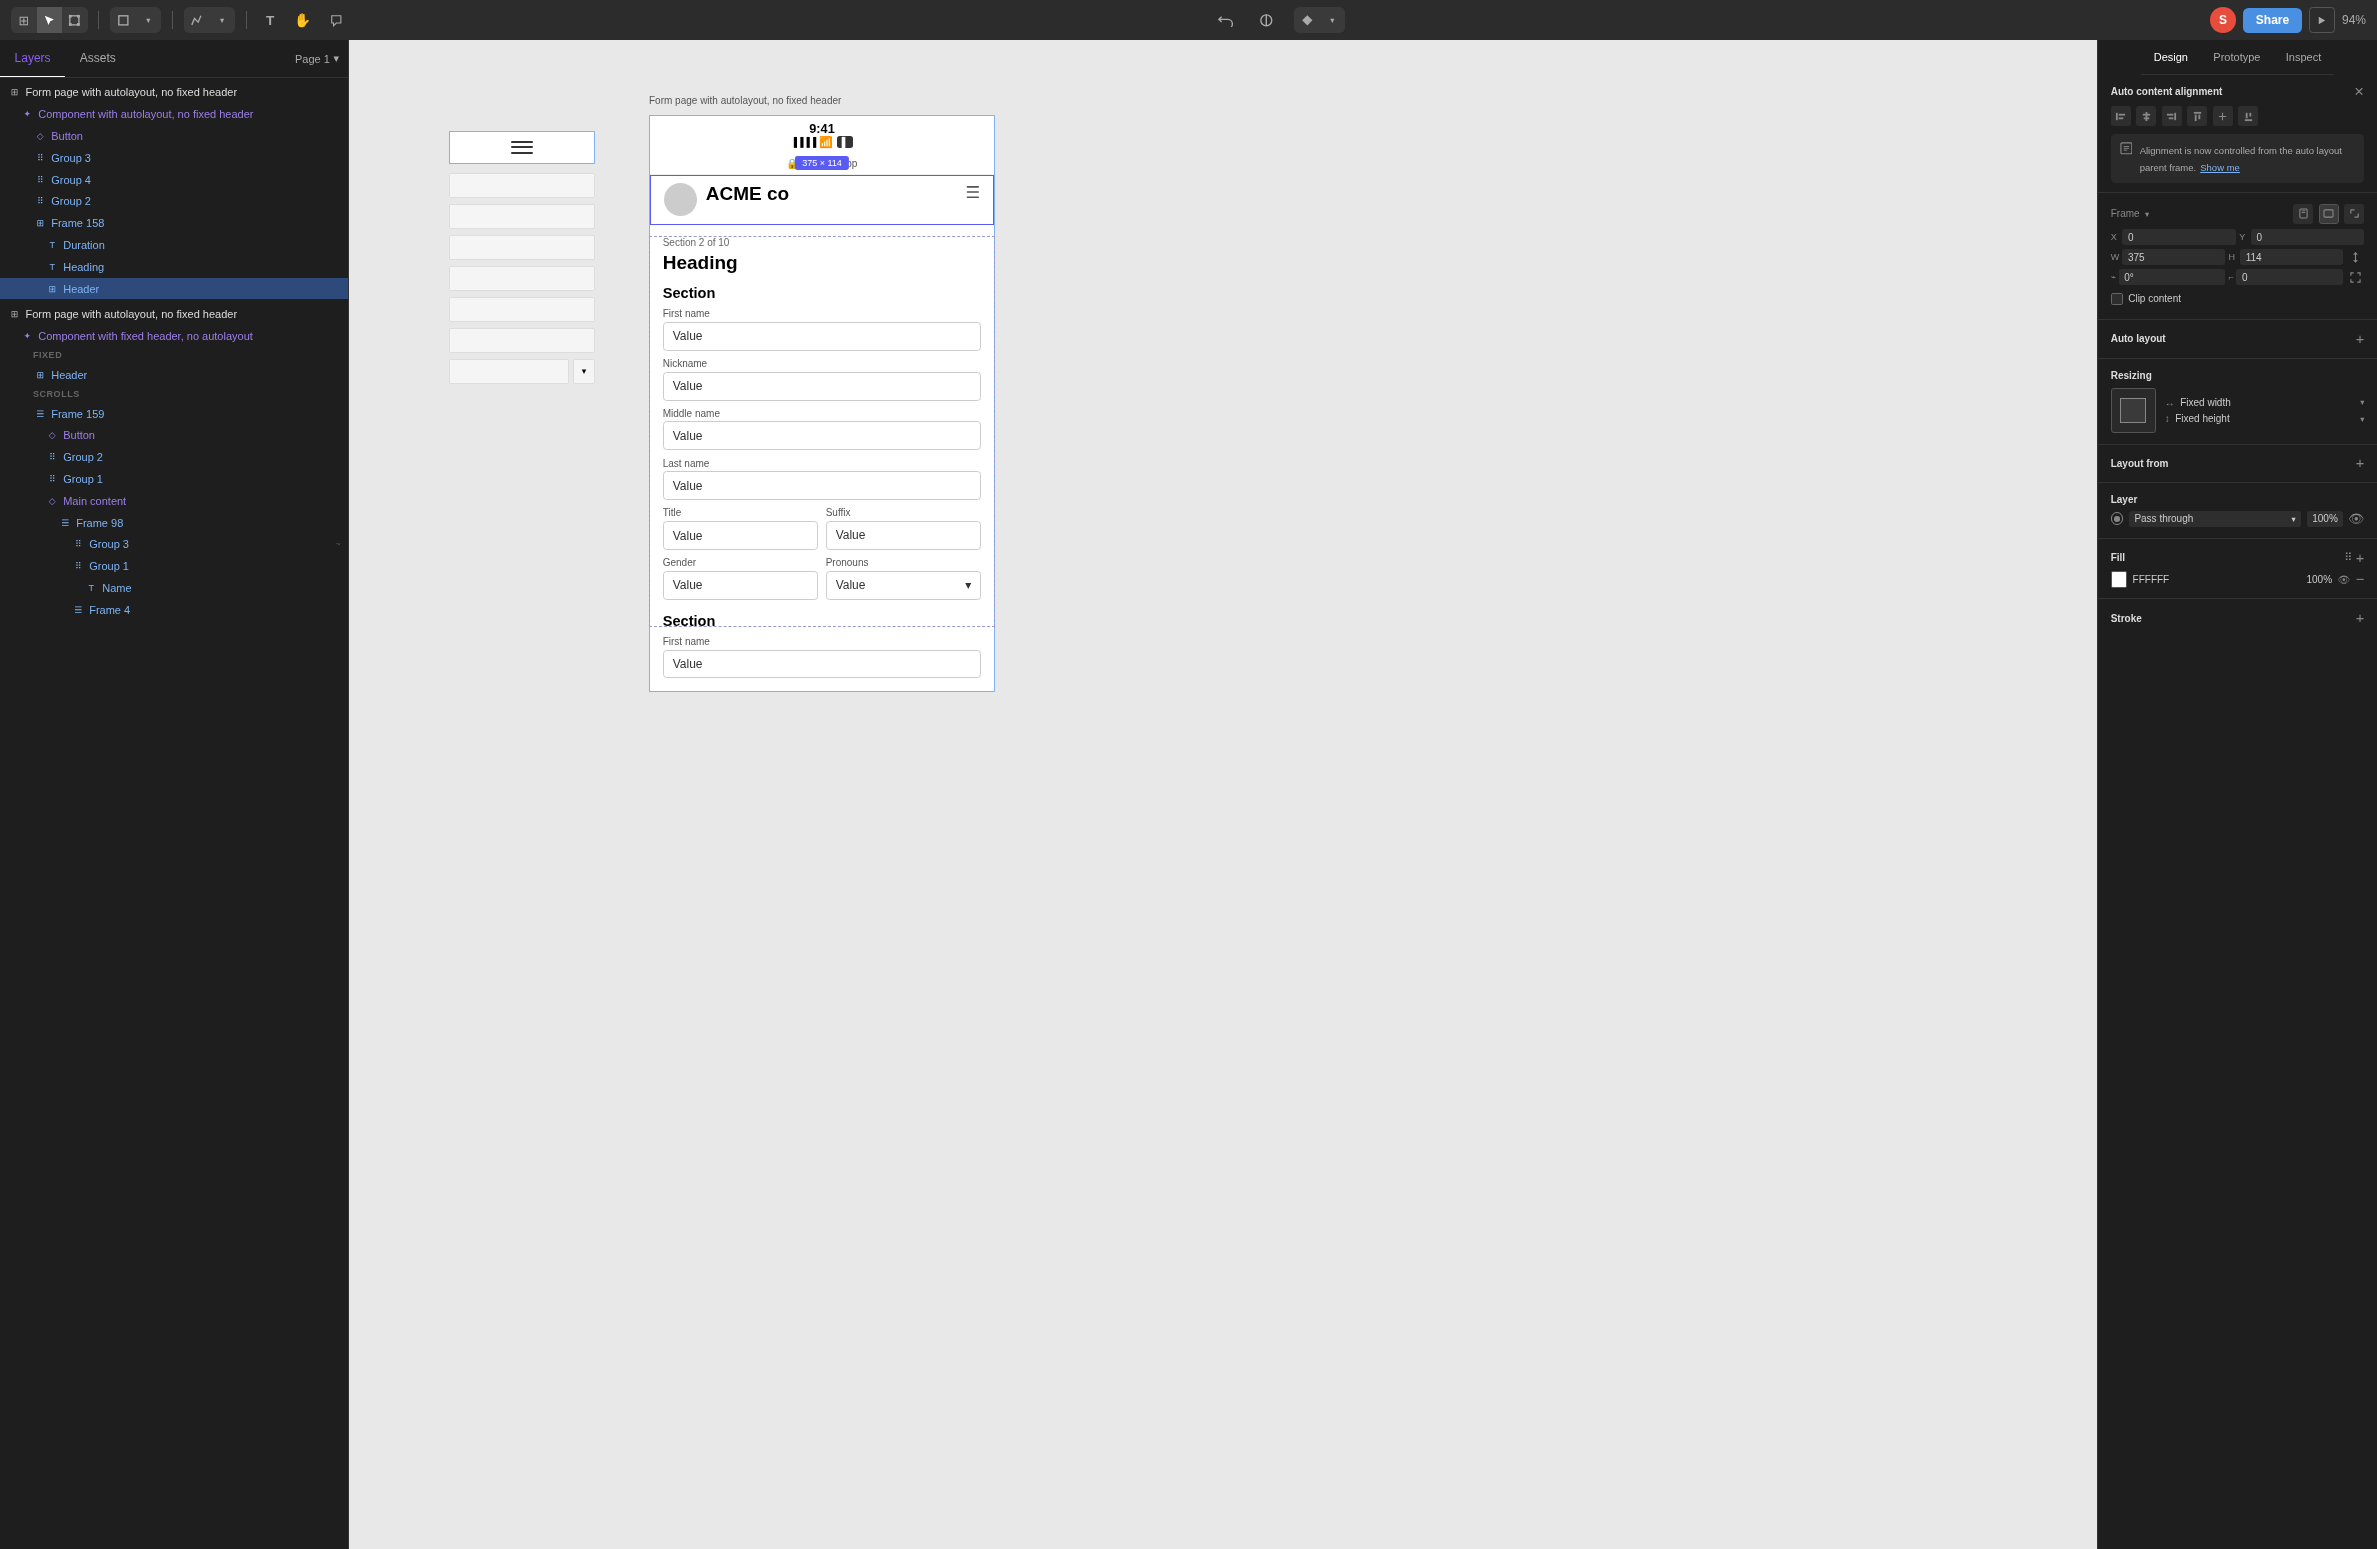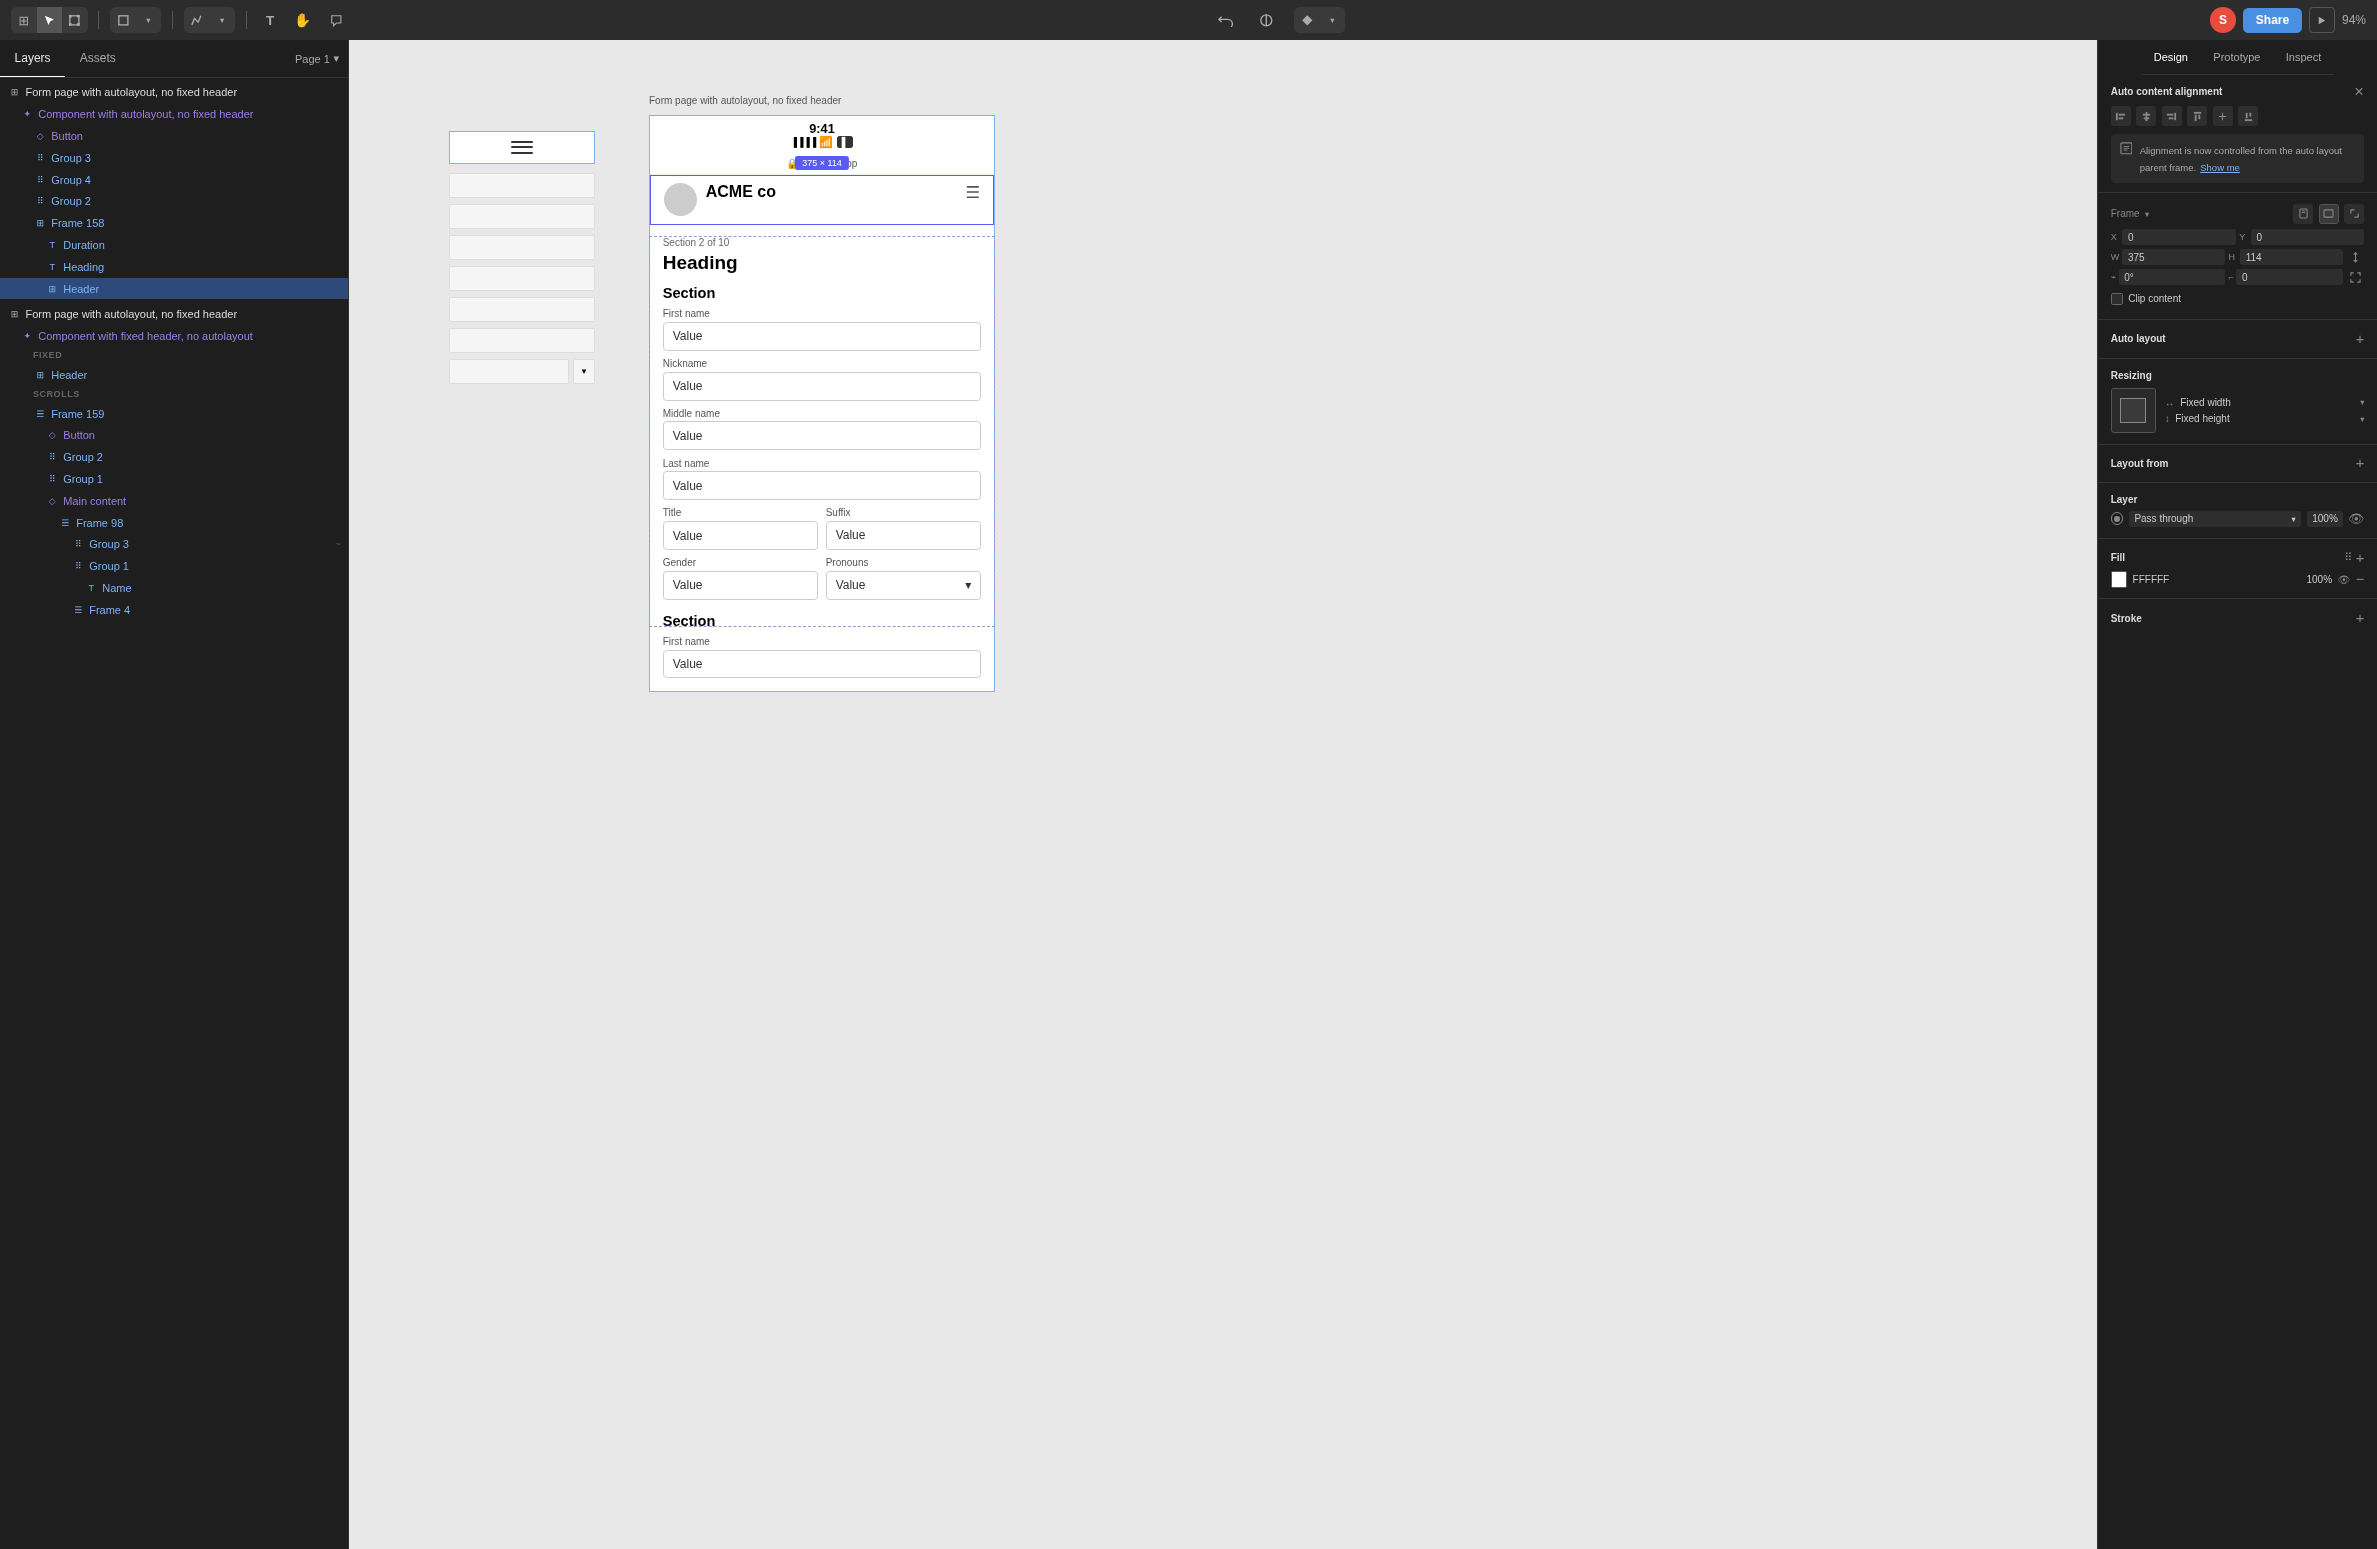--- a/index.html
+++ b/index.html
@@ -19,21 +19,21 @@
     .zoom-label { color: #aaa; font-size: 12px; }
     .avatar { width: 25.5px; height: 25.5px; border-radius: 50%; background: #e74c3c; color: white; display: flex; align-items: center; justify-content: center; font-weight: 700; font-size: 12px; }
 
     
     .main { display: flex; flex: 1; overflow: hidden; }
 
     
     .left-panel { width: 349px; background: #1e1e1e; border-right: 0.9px solid #333; display: flex; flex-direction: column; flex-shrink: 0; }
     .panel-tabs { display: flex; border-bottom: 0.9px solid #333; }
     .panel-tab { padding: 11px 14.6px; font-size: 12px; color: #aaa; cursor: pointer; }
-    .panel-tab.active { color: #e5e5e5; border-bottom: 1.8px solid white; }
+    .panel-tab.active { color: #8b5cf6; border-bottom: 1.8px solid white; }
     .layer-tree { flex: 1; overflow-y: auto; padding: 3.6px 0; }
     .layer-item { display: flex; align-items: center; padding: 3.6px 7.3px; font-size: 11px; color: #aaa; cursor: pointer; white-space: nowrap; gap: 3.6px; }
     .layer-item.selected { background: #2d4a7a; color: #7eb3f5; }
     .layer-item .icon { width: 14.6px; height: 14.6px; display: flex; align-items: center; justify-content: center; font-size: 9px; flex-shrink: 0; }
     .layer-item .label { font-size: 11px; }
 
     
     .canvas { flex: 1; background: #e8e8e8; overflow: hidden; position: relative; }
 
     
@@ -283,21 +283,21 @@
         </div>
 
         <div style="display:flex;align-items:center;justify-content:center;padding:3.6px 12.7px 5.5px;border-bottom:0.9px solid #eee;">
           <span style="font-size:10px;color:#555;">🔒</span>
           <span style="font-size:10px;color:#555;margin-left:3.6px;">acmeco.app</span>
         </div>
 
         <div style="position:relative;display:flex;align-items:flex-start;padding:7.3px 12.7px;border-bottom:0.9px solid #eee;border:1.8px solid #5a5af5;margin:0;">
           <div style="position:absolute;top:-20px;left:50%;transform:translateX(-50%);background:#5a5af5;color:white;font-size:9px;padding:1.8px 7.3px;border-radius:2.7px;white-space:nowrap;z-index:10;">375 × 114</div>
           <div style="width:33px;height:33px;border-radius:50%;background:#ccc;margin-right:9px;flex-shrink:0;"></div>
-          <span style="font-size:16px;font-weight:700;color:#000;flex:1;">ACME co</span>
+          <span style="font-size:19px;font-weight:700;color:#000;flex:1;">ACME co</span>
           <span style="font-size:16.4px;color:#555;">☰</span>
         </div>
 
         <div style="padding:12.7px;overflow:hidden;max-height:509px;">
           <div style="font-size:10px;color:#666;margin-bottom:3.6px;">Section 2 of 10</div>
           <div style="font-size:19px;font-weight:800;margin-bottom:11px;color:#000;">Heading</div>
           <div style="font-size:14.6px;font-weight:700;margin-bottom:7.3px;color:#000;">Section</div>
 
           <div style="margin-bottom:3.6px;">
             <div style="font-size:10px;color:#555;margin-bottom:2.7px;">First name</div>

